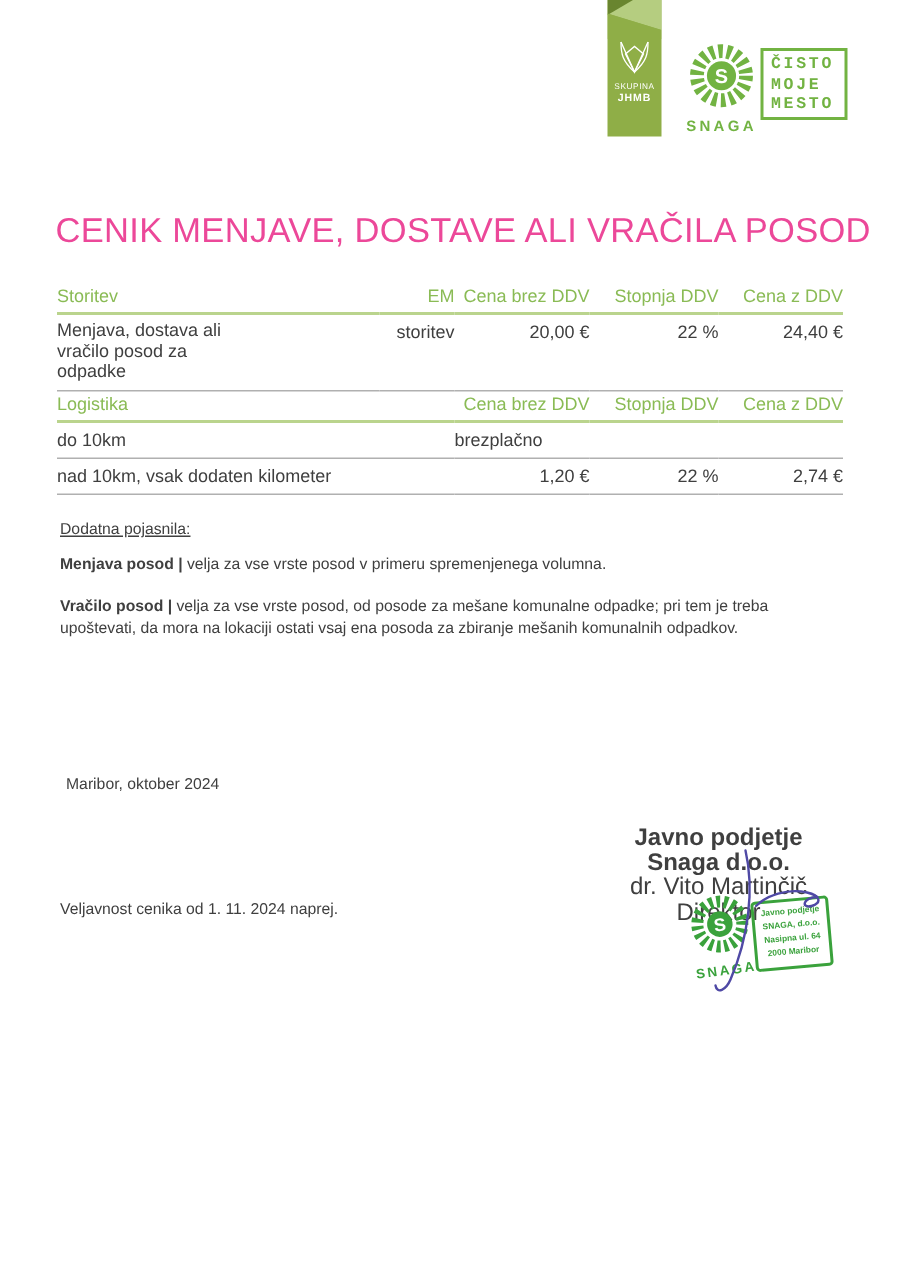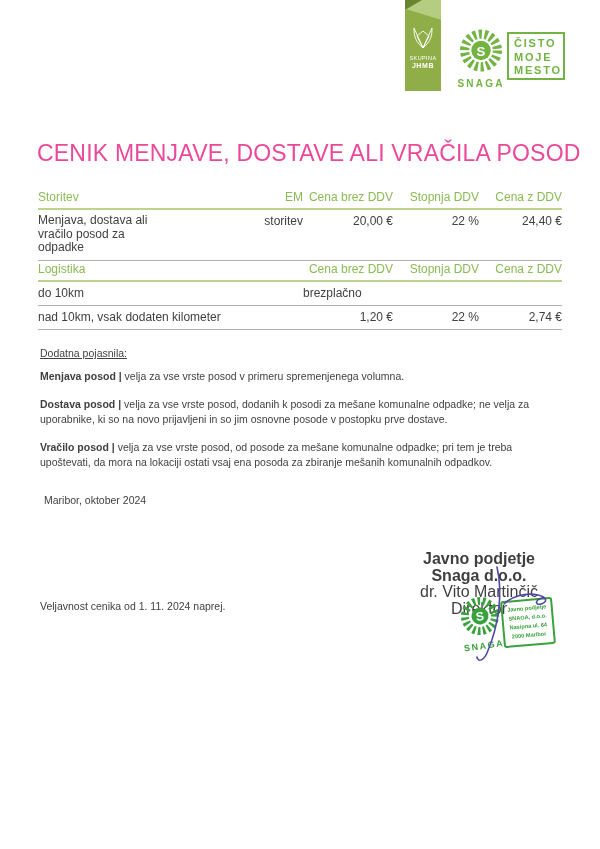--- a/index.html
+++ b/index.html
@@ -10,21 +10,21 @@
   .jhmb-banner{position:absolute;left:405px;top:0;width:36px;height:91px;background:#8fae47;}
   .jhmb-banner svg{display:block;}
   .jhmb-icon-wrap{margin:1px auto 0;width:26px;}
   .skupina{font-size:5.5px;color:#ffffff;text-align:center;letter-spacing:.4px;margin-top:2px;}
   .jhmb-name{font-size:7px;font-weight:bold;color:#ffffff;text-align:center;letter-spacing:.6px;margin-top:1px;}
 
   .snaga-logo{position:absolute;left:457px;top:29px;width:48px;text-align:center;color:#72b342;}
   .snaga-word{font-weight:bold;font-size:10px;letter-spacing:2.2px;margin-top:0;color:#72b342;}
 
   .cisto-box{position:absolute;left:507px;top:32px;width:58px;height:48px;box-sizing:border-box;
-             border:2.5px solid #72b342;padding:3px 16px 0 5px;}
+             border:2.5px solid #72b342;padding:3px 16px 0 5px;font-family:Liberation Mono, monospace;}
   .cisto-line{font-size:11px;font-weight:bold;color:#72b342;letter-spacing:1.8px;line-height:13.5px;}
 
   
   .title{position:absolute;left:37px;top:140px;font-size:23px;color:#ec4899;letter-spacing:.2px;white-space:nowrap;}
 
   
   table{position:absolute;left:38px;border-collapse:collapse;font-size:12px;color:#3f3f3f;table-layout:fixed;}
   .t1{top:188px;width:524px;}
   .t2{top:260px;width:524px;}
   th{font-weight:normal;color:#8abb55;border-bottom:2px solid #bad48d;padding:2px 0 4px;}
@@ -35,21 +35,21 @@
   .svc-name{max-width:125px;line-height:13.5px;}
   .free-cell{padding-right:42px;}
 
   
   .notes{position:absolute;left:40px;top:346px;width:514px;font-size:10.5px;line-height:14.5px;}
   .notes-heading{text-decoration:underline;margin:0 0 8px;}
   .note{margin:0 0 14px;}
   .b{font-weight:bold;}
 
   
-  .maribor{position:absolute;left:44px;top:494px;font-size:10.5px;}
+  .maribor{position:absolute;left:44px;top:517px;font-size:10.5px;}
   .validity{position:absolute;left:40px;top:600px;font-size:10.5px;}
   .sig-block{position:absolute;left:398px;top:551px;width:162px;text-align:center;font-size:16px;line-height:16.5px;}
   .sig-company{font-weight:bold;}
 
   .stamp-wreath{position:absolute;left:456px;top:596px;width:50px;text-align:center;color:#3aa23c;
                 transform:rotate(-8deg);}
   .stamp-snaga-word{font-weight:bold;font-size:9px;letter-spacing:1.6px;color:#3aa23c;margin-top:-1px;}
   .stamp-box{position:absolute;left:502px;top:599px;width:52px;height:47px;box-sizing:border-box;
              border:2px solid #3aa23c;border-radius:3px;transform:rotate(-5deg);
              padding:3px 1px 0;font-size:5.6px;line-height:9px;font-weight:bold;
@@ -152,21 +152,20 @@
         <td class="ar">1,20 €</td>
         <td class="ar">22 %</td>
         <td class="ar">2,74 €</td>
       </tr>
     </tbody>
   </table>
 
   <div class="notes">
     <p class="notes-heading">Dodatna pojasnila:</p>
     <p class="note"><span class="b">Menjava posod |</span><span> velja za vse vrste posod v primeru spremenjenega volumna.</span></p>
-    <p class="note"><span class="b">Dostava posod |</span><span> velja za vse vrste posod, dodanih k posodi za mešane komunalne odpadke; ne velja za uporabnike, ki so na novo prijavljeni in so jim osnovne posode v postopku prve dostave.</span></p>
     <p class="note"><span class="b">Vračilo posod |</span><span> velja za vse vrste posod, od posode za mešane komunalne odpadke; pri tem je treba upoštevati, da mora na lokaciji ostati vsaj ena posoda za zbiranje mešanih komunalnih odpadkov.</span></p>
   </div>
 
   <div class="maribor">Maribor, oktober 2024</div>
 
   <div class="sig-block">
     <div class="sig-company">Javno podjetje Snaga d.o.o.</div>
     <div>dr. Vito Martinčič</div>
     <div>Direktor</div>
   </div>

